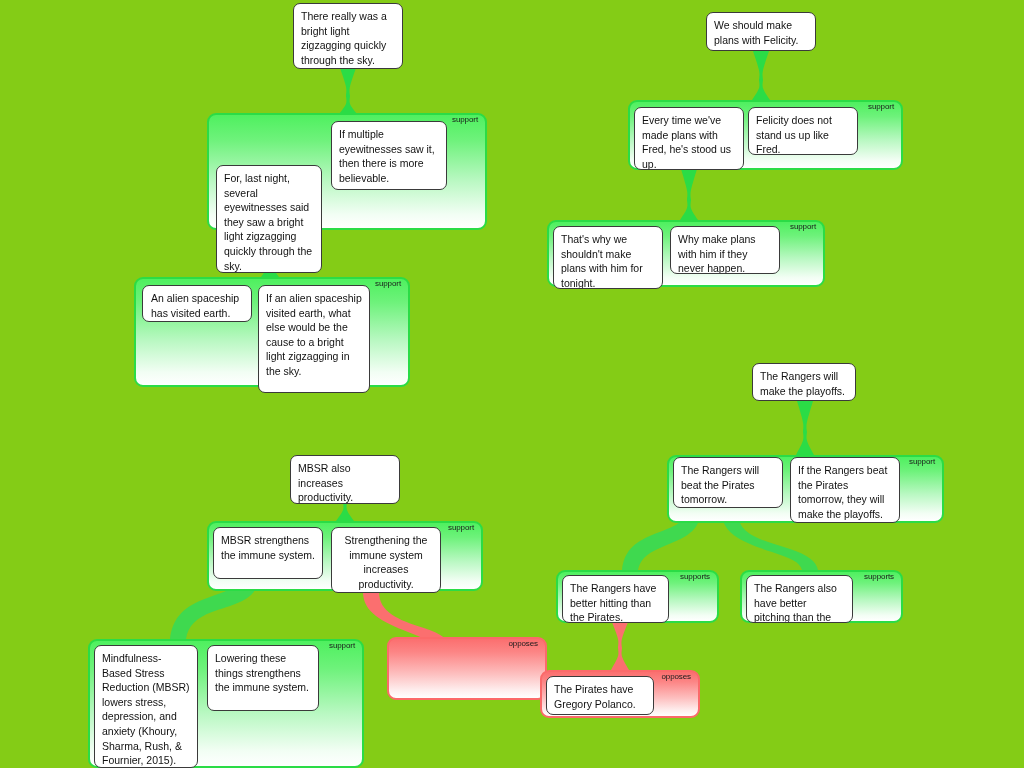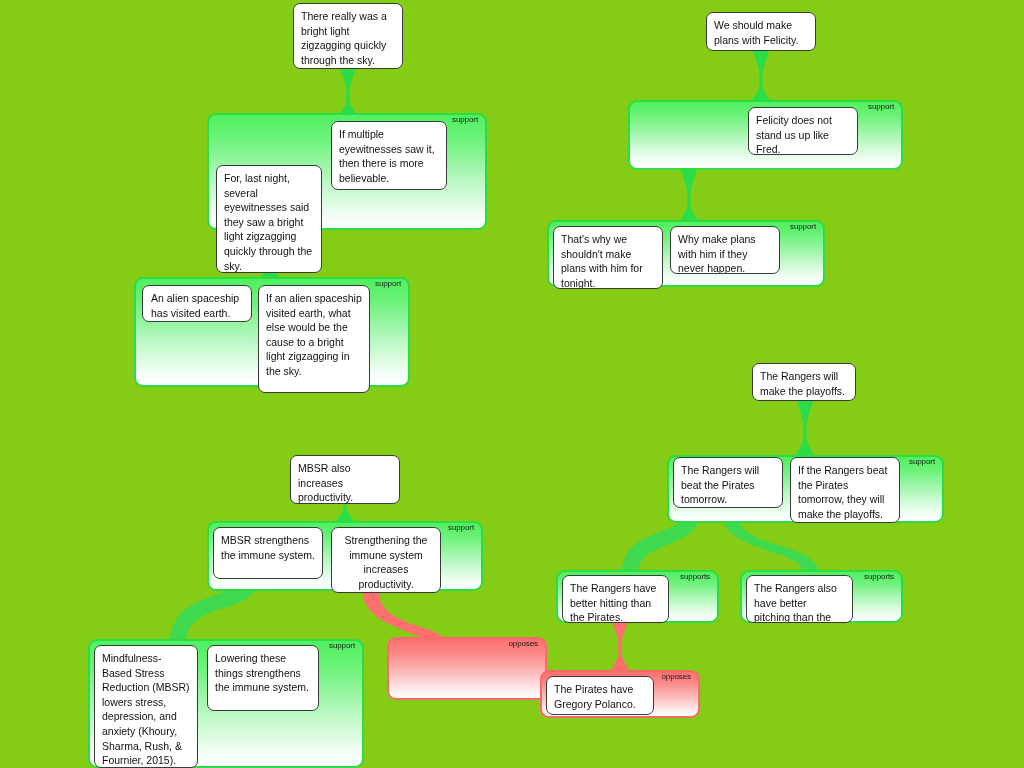--- a/index.html
+++ b/index.html
@@ -116,20 +116,21 @@
     <span class="group-label">support</span>
   </div>
   <div class="prop" style="left:142px; top:285px; width:110px; height:37px;padding-left:8px;">An alien spaceship has visited earth.</div>
   <div class="prop" style="left:258px; top:285px; width:112px; height:108px;">If an alien spaceship visited earth, what else would be the cause to a bright light zigzagging in the sky.</div>
 
   <div class="prop" style="left:706px; top:12px; width:110px; height:39px;">We should make plans with Felicity.</div>
 
   <div class="group support" style="left:628px; top:100px; width:275px; height:70px;">
     <span class="group-label">support</span>
   </div>
+  <div class="prop" style="left:634px; top:107px; width:110px; height:63px;">Every time we've made plans with Fred, he's stood us up.</div>
   <div class="prop" style="left:748px; top:107px; width:110px; height:48px;">Felicity does not stand us up like Fred.</div>
 
   <div class="group support" style="left:547px; top:220px; width:278px; height:67px;">
     <span class="group-label">support</span>
   </div>
   <div class="prop" style="left:553px; top:226px; width:110px; height:63px;">That's why we shouldn't make plans with him for tonight.</div>
   <div class="prop" style="left:670px; top:226px; width:110px; height:48px;">Why make plans with him if they never happen.</div>
 
   <div class="prop" style="left:290px; top:423px; width:110px; height:49px;margin-top:32px;">MBSR also increases productivity.</div>
 

